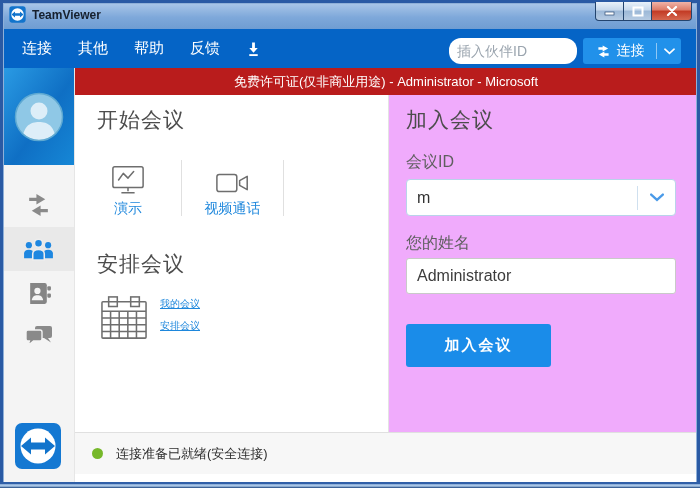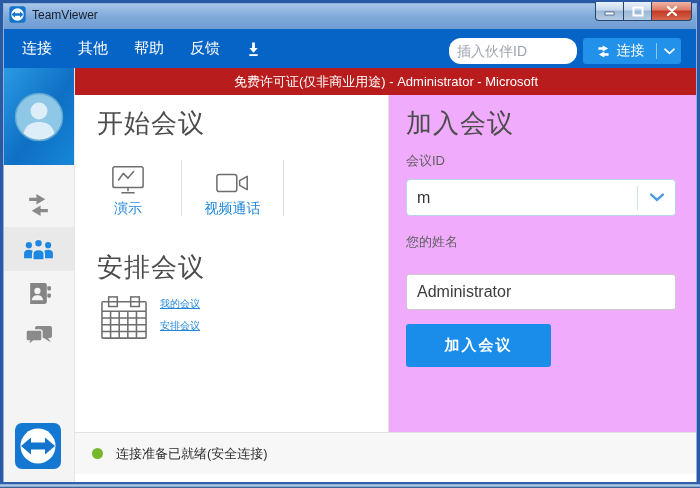--- a/index.html
+++ b/index.html
@@ -9,21 +9,21 @@
   .window { position:relative; width:700px; height:488px; background:#fff; overflow:hidden; }
 
   
   .frame { position:absolute; inset:0; border:3px solid #2a5aa4; box-shadow: inset 0 0 0 1px #8fb0d8; pointer-events:none; z-index:55; }
   .frame-bottom { position:absolute; left:0; right:0; bottom:0; height:6px; z-index:56; pointer-events:none;
     background:linear-gradient(180deg,#2f5fa8 0%,#2f5fa8 30%,#a9c6e6 45%,#a9c6e6 68%,#16407c 100%); }
 
   
   .titlebar { position:absolute; left:0; top:0; right:0; height:29px;
     background:linear-gradient(180deg,#cfe0f2 0%,#a9c6e8 12%,#7ea8da 60%,#6f9dd2 100%);
-    display:flex; align-items:center; padding-left:9px; z-index:10; }
+    display:flex; align-items:center; padding-left:9px; z-index:10;font-weight:bold; }
   .titlebar .tv-ico { width:17px; height:17px; margin-right:6px; }
   .title-text { font-size:12px; color:#16202e; }
 
   .winbtns { position:absolute; top:2px; right:8px; display:flex; z-index:60; }
   .winbtn { height:19px; border:1px solid #23446e; border-top:none; display:flex; align-items:center; justify-content:center; cursor:default; }
   .winbtn.min  { width:29px; border-radius:0 0 0 4px; background:linear-gradient(180deg,#e8f1fa 0%,#c6d8ec 45%,#9cb8d7 50%,#b6cbe3 100%); }
   .winbtn.max  { width:28px; border-left:none; background:linear-gradient(180deg,#e8f1fa 0%,#c6d8ec 45%,#9cb8d7 50%,#b6cbe3 100%); }
   .winbtn.close{ width:40px; border-left:none; border-radius:0 0 4px 0;
     background:linear-gradient(180deg,#f0b4a8 0%,#dd7a66 45%,#c23a24 50%,#d5674f 100%); }
 
@@ -52,47 +52,47 @@
     display:flex; align-items:center; justify-content:center; }
   .side-nav { padding-top:18px; }
   .side-cell { height:44px; display:flex; align-items:center; justify-content:center; cursor:default; }
   .side-cell.selected { background:#e9e9e9; }
   .side-logo { position:absolute; left:11px; bottom:15px; width:48px; height:48px; cursor:default; }
 
   
   .left-col  { position:absolute; left:75px; top:95px; width:313px; height:337px; background:#fff; z-index:3; }
   .right-col { position:absolute; left:388px; top:95px; width:309px; height:337px; background:#f0abfc; border-left:1px solid #e3e3e3; z-index:3; }
 
-  .panel-h { font-size:26px; color:#4c4c4c; font-weight:400; letter-spacing:1px; }
+  .panel-h { font-size:21px; color:#4c4c4c; font-weight:400; letter-spacing:1px; }
   .left-col .panel-h1 { position:absolute; left:22px; top:11px; }
   .left-col .panel-h2 { position:absolute; left:22px; top:155px; }
 
   .actions { position:absolute; left:0; top:63px; width:313px; height:60px; display:flex; }
   .action { display:flex; flex-direction:column; align-items:center; justify-content:space-between; padding:2px 0 0 0; }
   .action .a-ico { height:36px; display:flex; align-items:flex-end; justify-content:center; }
   .action .a-label { font-size:14px; color:#1e87dc; cursor:pointer; margin-top:4px; }
   .action-sep { width:1px; background:#e0e0e0; margin:2px 0; }
   .action:nth-child(1){ width:106px; } .action:nth-child(3){ width:101px; } .action:nth-child(5){ width:104px; }
 
   .schedule { position:absolute; left:25px; top:200px; display:flex; align-items:flex-start; }
   .sched-links { margin-left:12px; padding-top:2px; display:flex; flex-direction:column; gap:8px; }
   .link { font-size:10px; color:#1e87dc; text-decoration:underline; cursor:pointer; }
 
   .right-col .panel-h1 { position:absolute; left:17px; top:11px; }
-  .field-label { position:absolute; left:17px; font-size:13px; color:#5f5f5f; }
+  .field-label { position:absolute; left:17px; font-size:16px; color:#5f5f5f; }
   .lbl-id { top:57px; } .lbl-name { top:138px; }
 
   .combo { position:absolute; left:17px; top:84px; width:270px; height:37px; border:1px solid #b9d3ea; border-radius:4px;
     display:flex; align-items:center; background:#fff; }
   .combo-value { flex:1; border:none; outline:none; padding:0 10px; font-size:16px; color:#333; font-family:inherit; min-width:0; background:transparent; }
   .combo-sep { width:1px; height:24px; background:#cfe0ef; }
   .combo-btn { width:37px; height:100%; display:flex; align-items:center; justify-content:center; cursor:pointer; }
 
   .name-input { position:absolute; left:17px; top:163px; width:270px; height:36px; border:1px solid #c9c9c9; border-radius:3px;
-    padding:0 10px; font-size:16px; color:#3c3c3c; font-family:inherit; outline:none;margin-top:16px; }
+    padding:0 10px; font-size:16px; color:#3c3c3c; font-family:inherit; outline:none; }
 
   .join-btn { position:absolute; left:17px; top:229px; width:145px; height:43px; background:#1a8ce9; border:none; border-radius:3px;
     color:#fff; font-size:15px; font-weight:bold; letter-spacing:2px; font-family:inherit; cursor:pointer; }
 
   
   .statusbar { position:absolute; left:75px; right:3px; top:432px; height:42px; background:#f7f7f7; border-top:1px solid #e0e0e0;
     display:flex; align-items:center; z-index:3; }
   .status-dot { width:11px; height:11px; border-radius:50%; background:#76b82a; margin-left:17px; }
   .status-text { margin-left:13px; font-size:13px; color:#2e2e2e; }
 </style>

